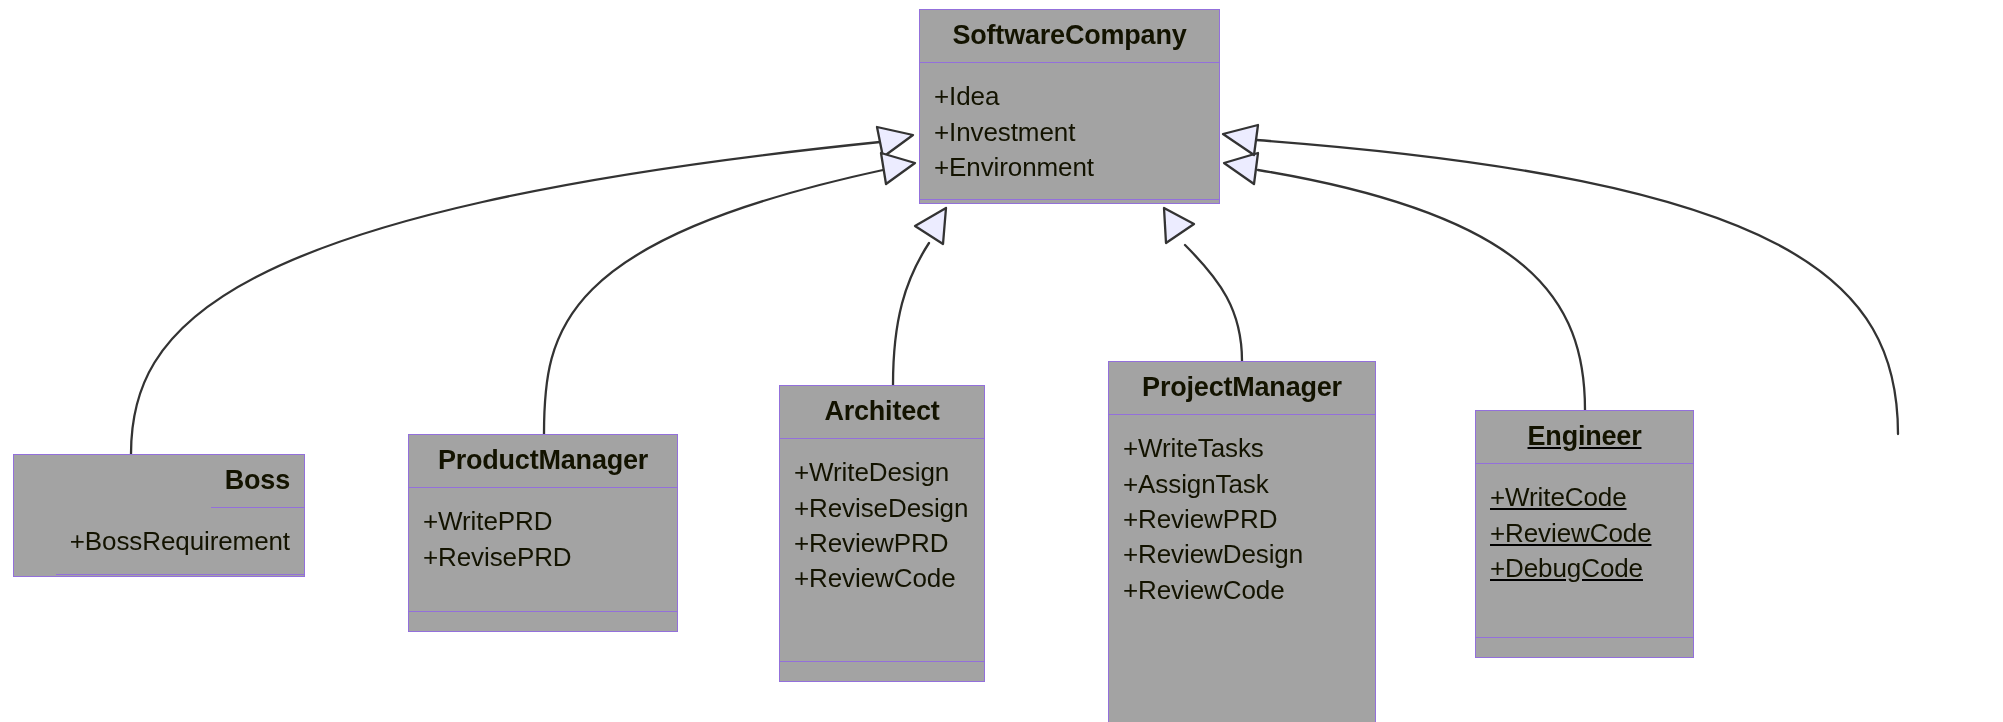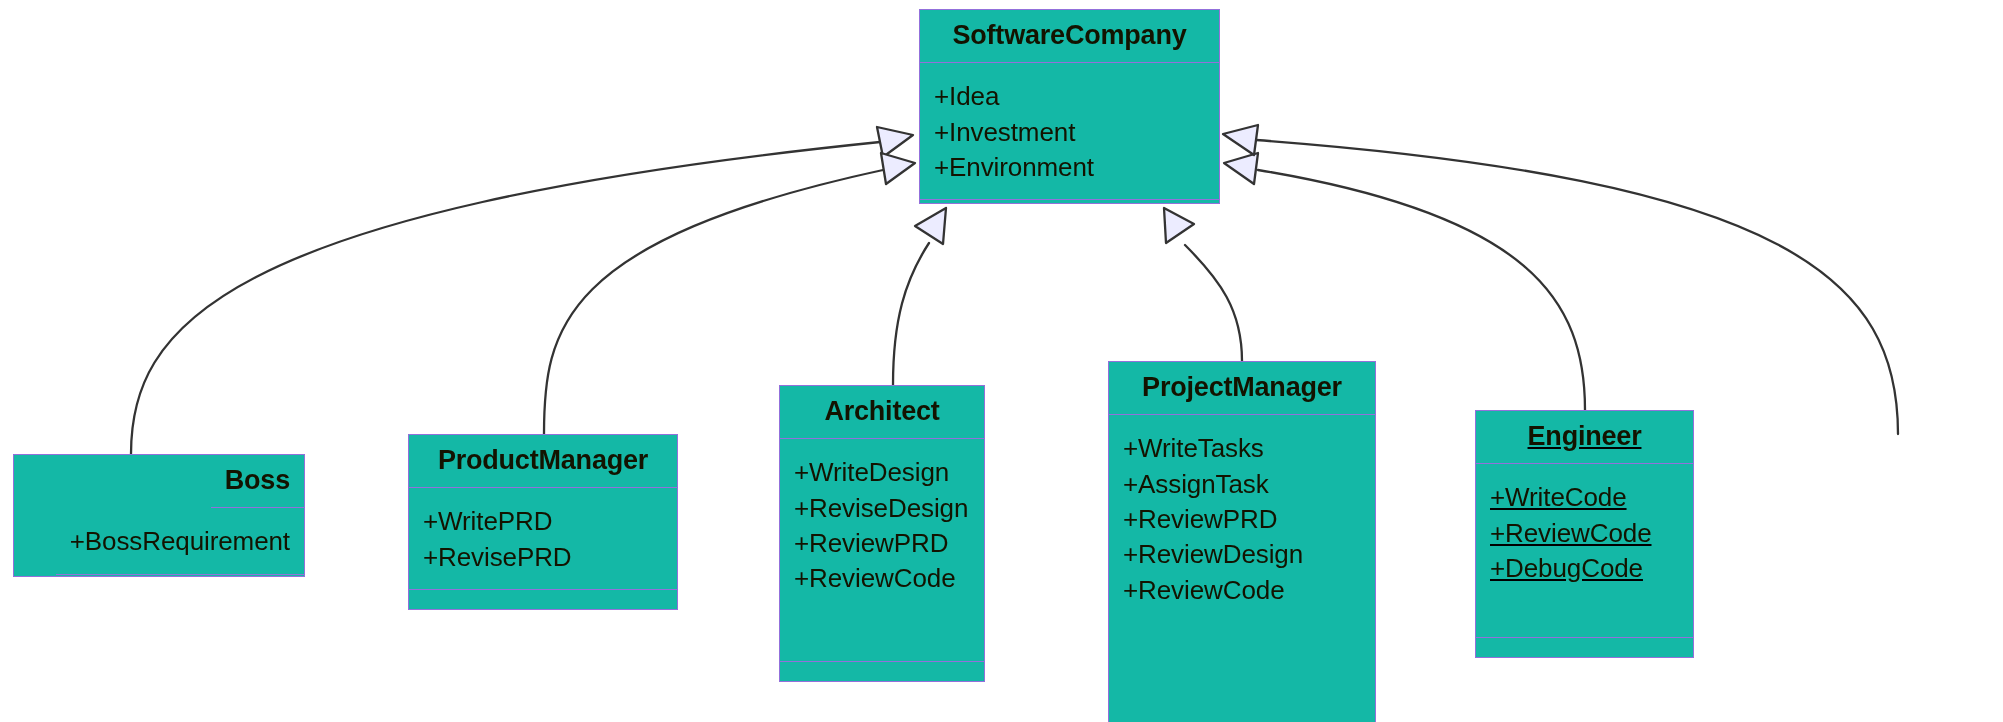--- a/index.html
+++ b/index.html
@@ -23,21 +23,21 @@
     position: absolute;
     left: 0;
     top: 0;
     width: 2003px;
     height: 722px;
     pointer-events: none;
   }
   .uml-class {
     position: absolute;
     box-sizing: border-box;
-    background: #14b8a6;
+    background: #a3a3a3;
     border: 1.6px solid #9370DB;
     display: flex;
     flex-direction: column;
   }
   .class-title {
     box-sizing: border-box;
     text-align: center;
     font-weight: bold;
     font-size: 27px;
     color: #131300;
@@ -113,21 +113,21 @@
   </div>
 
   <div class="uml-class" style="left:13px; top:454px; width:292px; height:123px;align-items:flex-end;">
     <div class="class-title">Boss</div>
     <div class="class-members">
       <div class="member-row">+BossRequirement</div>
     </div>
     <div class="class-methods"></div>
   </div>
 
-  <div class="uml-class" style="left:408px; top:434px; width:270px; height:176px;">
+  <div class="uml-class" style="left:408px; top:434px; width:270px; height:198px;">
     <div class="class-title">ProductManager</div>
     <div class="class-members">
       <div class="member-row">+WritePRD</div>
       <div class="member-row">+RevisePRD</div>
     </div>
     <div class="class-methods"></div>
   </div>
 
   <div class="uml-class" style="left:779px; top:385px; width:206px; height:297px;">
     <div class="class-title">Architect</div>

